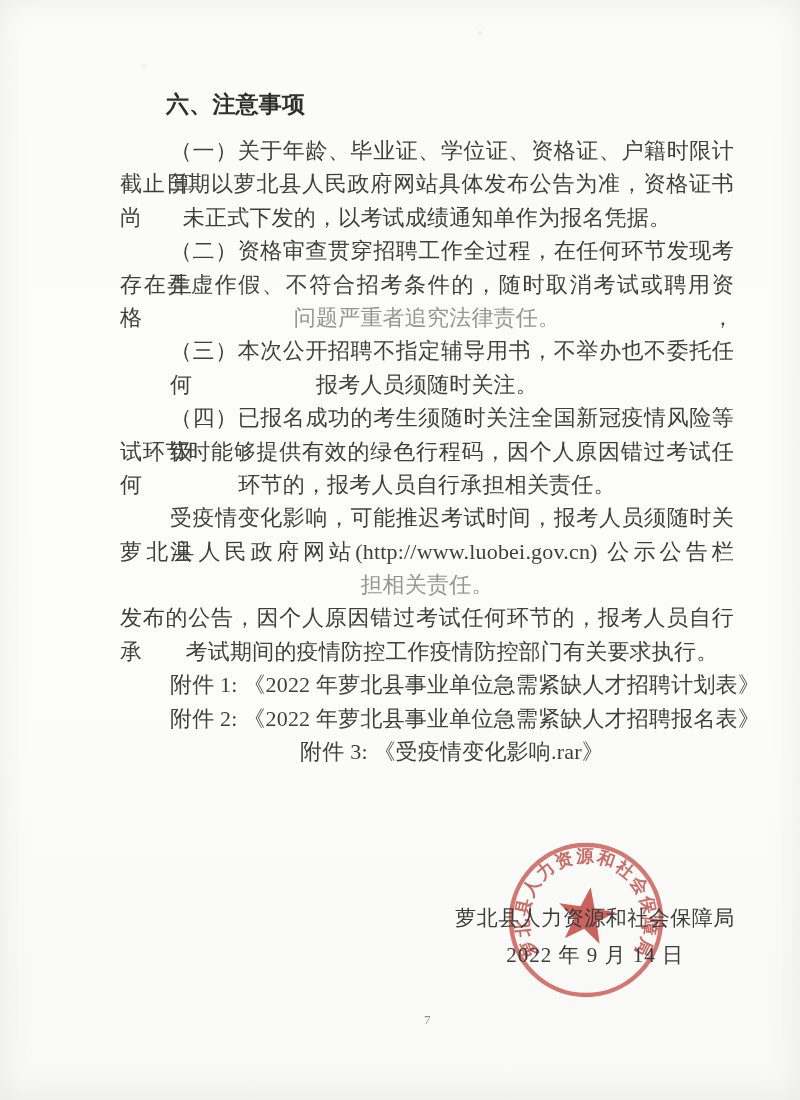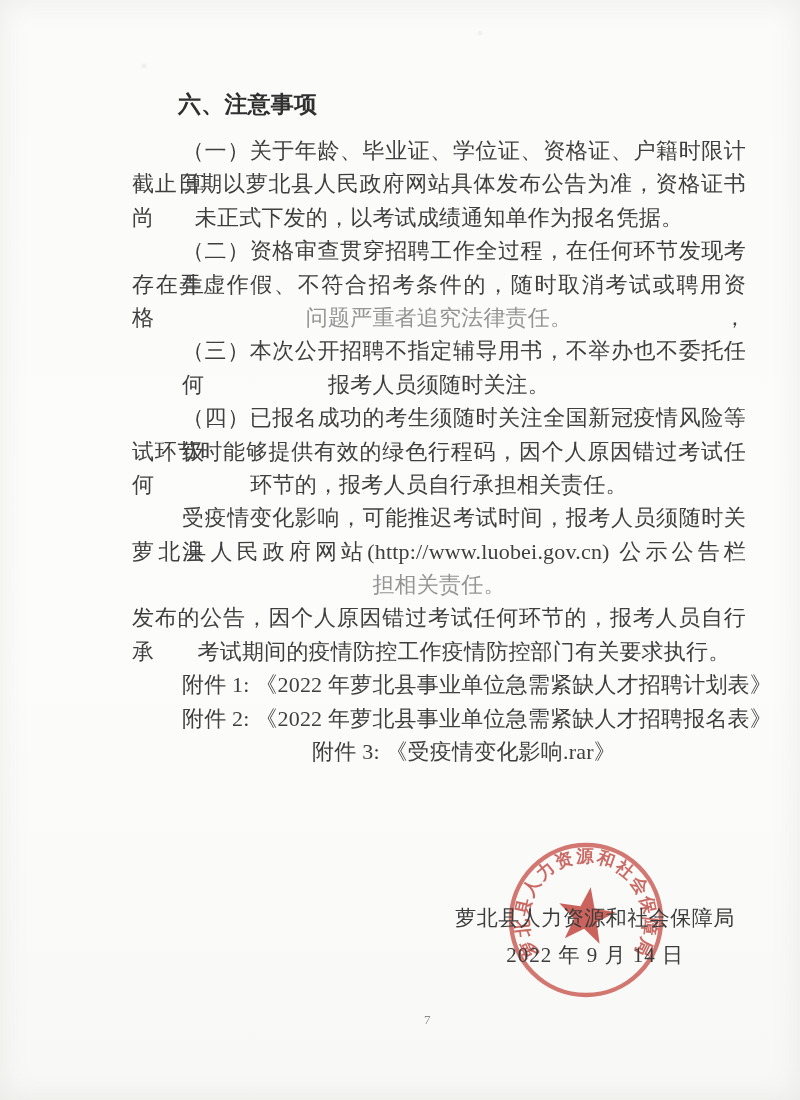--- a/index.html
+++ b/index.html
@@ -12,21 +12,21 @@
   .scan-page{
     position:relative;
     width:800px;height:1100px;
     background:
       radial-gradient(circle at 18% 6%, rgba(190,190,188,.18) 0 2px, transparent 3px),
       radial-gradient(circle at 60% 3%, rgba(190,190,188,.15) 0 2px, transparent 3px),
       linear-gradient(180deg,#fbfbf9 0%,#fcfcfa 60%,#f8f8f6 100%);
     box-shadow:inset 0 0 30px rgba(120,120,118,.12);
   }
   .doc{
-    position:absolute;left:132px;top:88px;width:614px;
+    position:absolute;left:120px;top:88px;width:614px;
     color:#3f3f3f;
     font-size:22px;
     letter-spacing:.2px;
   }
   .heading{
     margin:0 0 13px 46px;
     height:33px;line-height:33px;
     font-size:23px;font-weight:bold;color:#2f2f2f;
   }
   .line{

